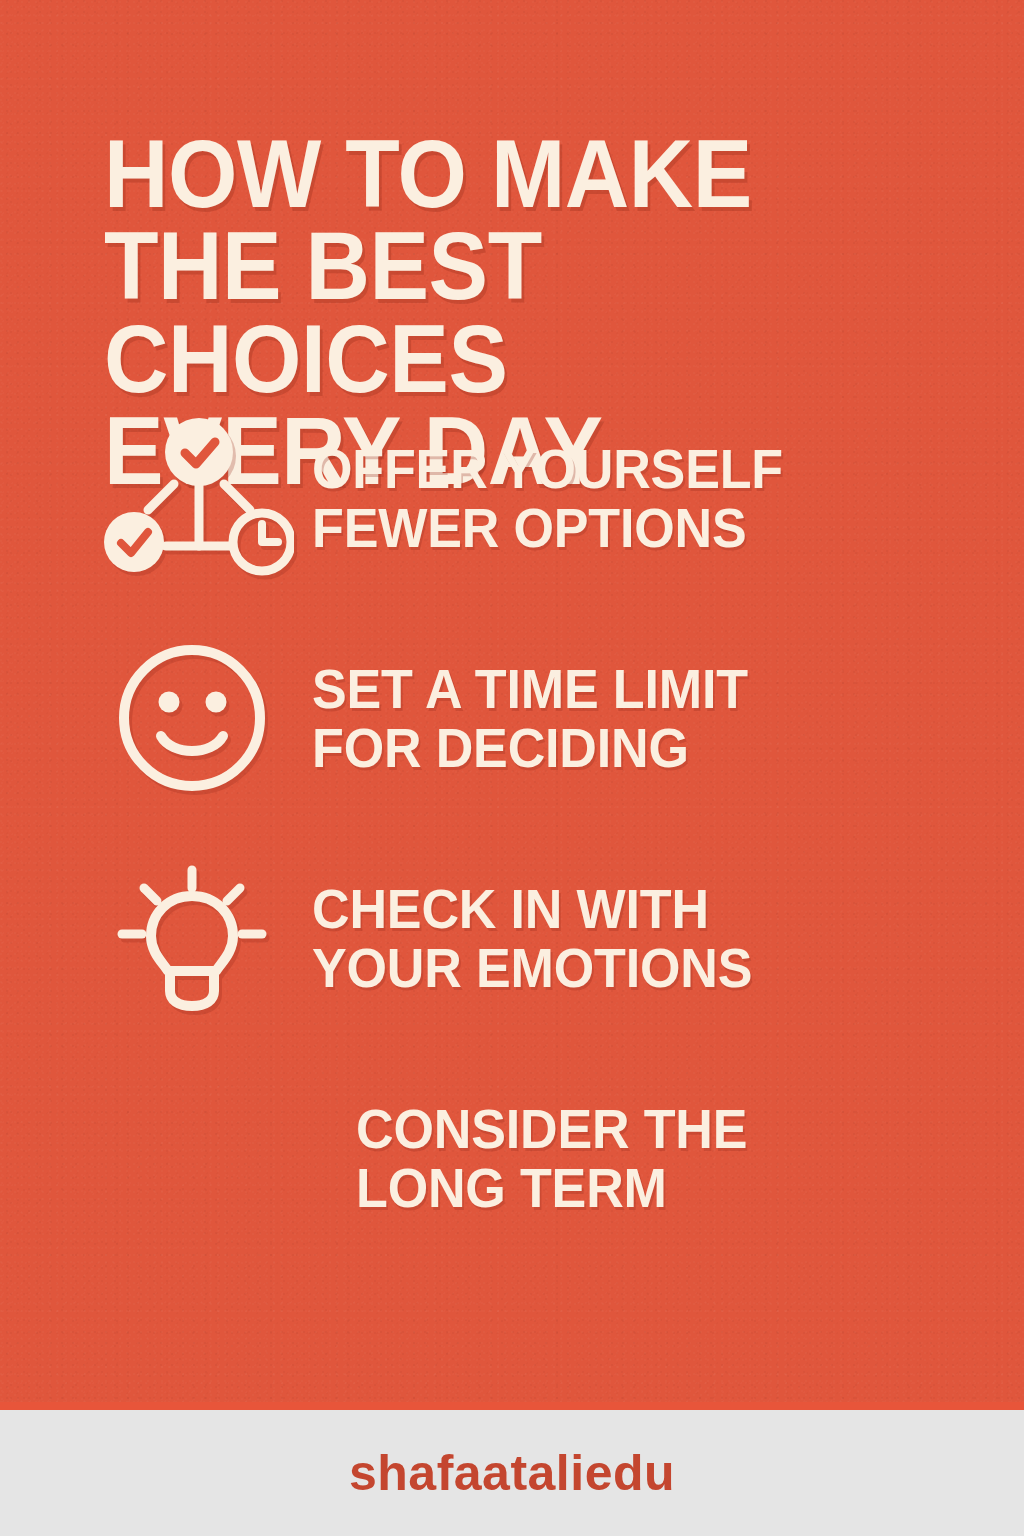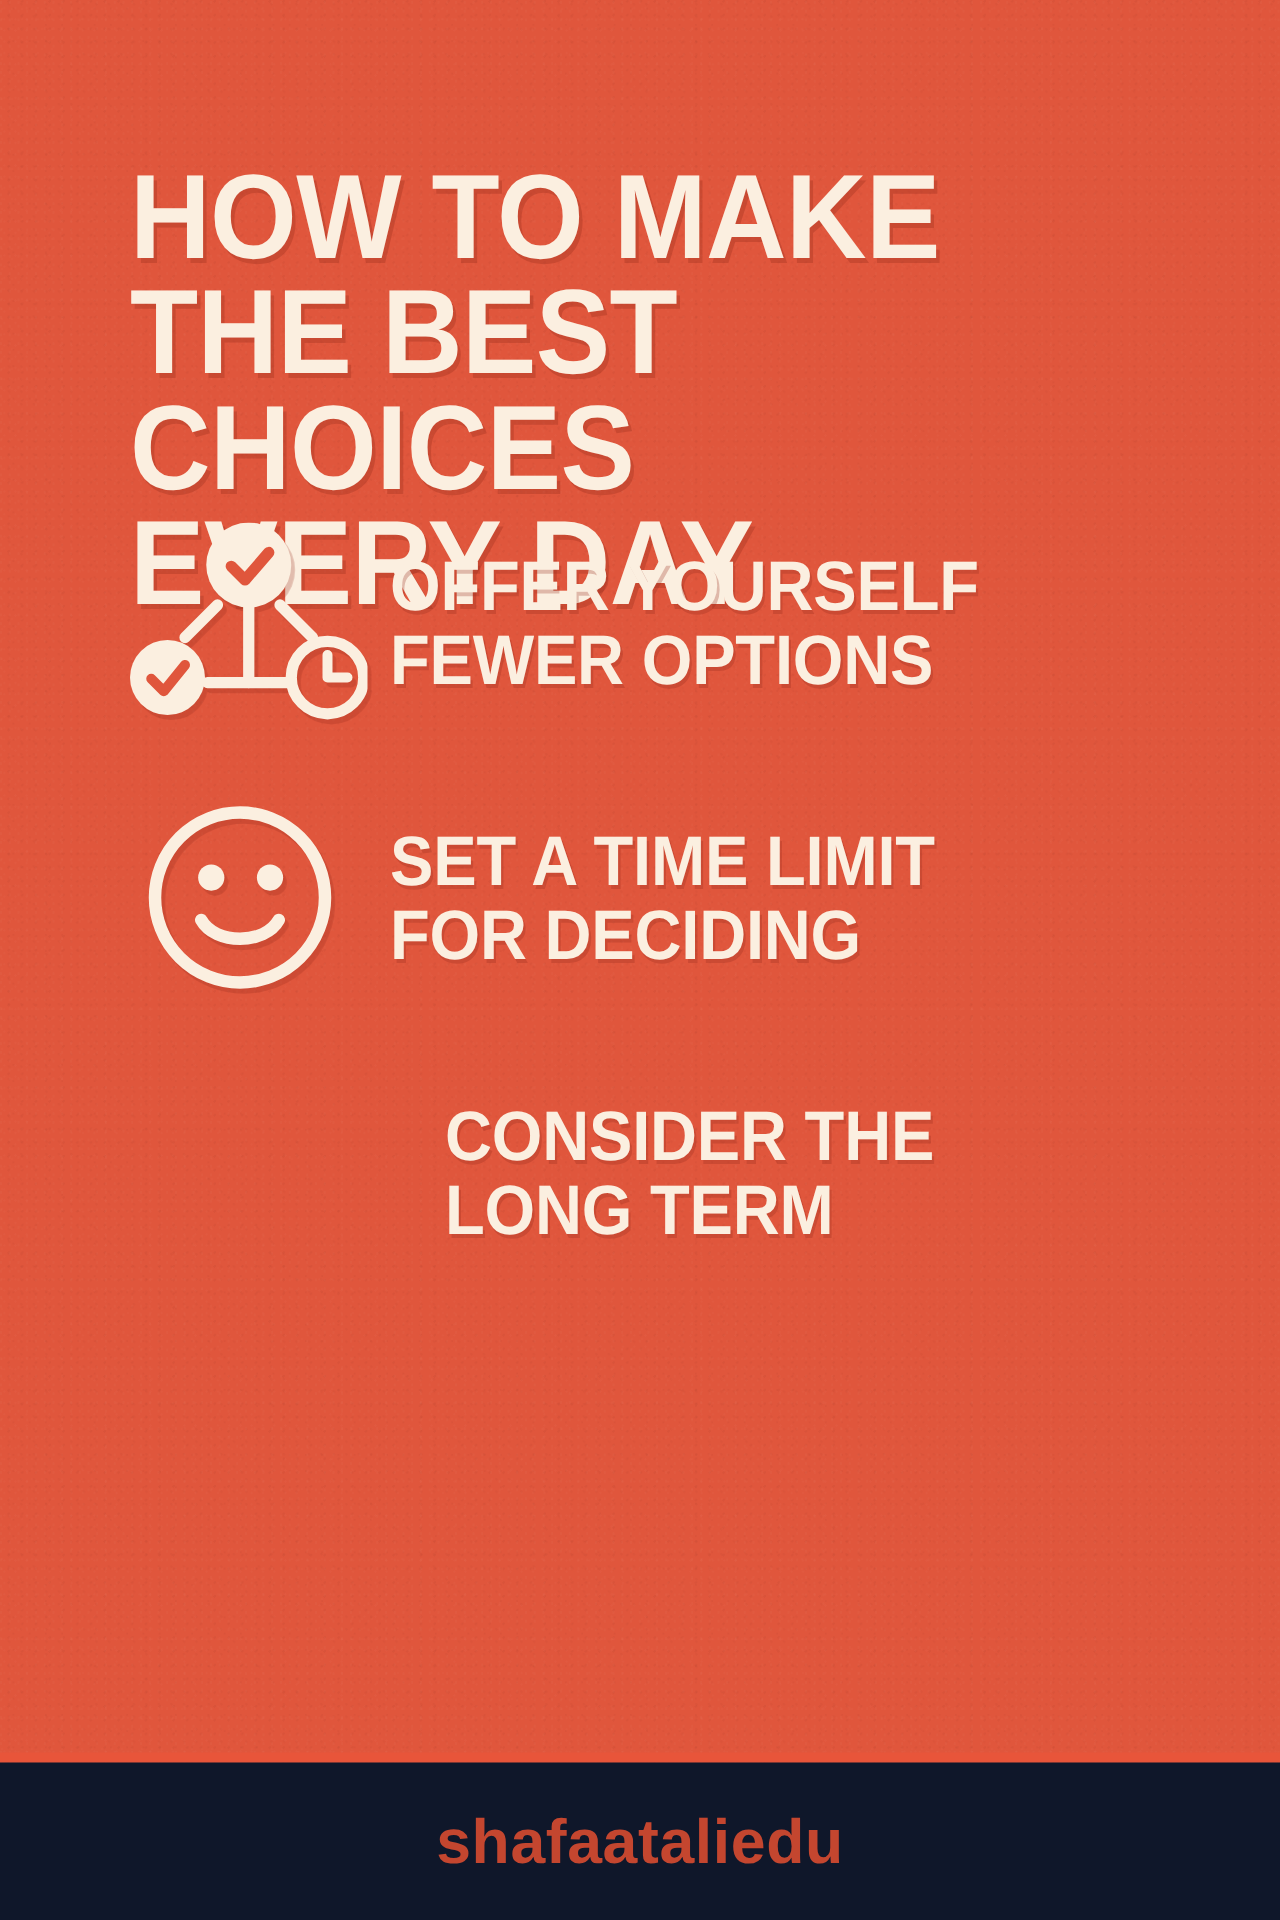--- a/index.html
+++ b/index.html
@@ -113,21 +113,21 @@
     top: 1402px;
     height: 8px;
     background: #E8553A;
   }
   .footer {
     position: absolute;
     left: 0;
     right: 0;
     top: 1410px;
     height: 126px;
-    background: #0f172a;
+    background: #e5e5e5;
     display: flex;
     align-items: center;
     justify-content: center;
   }
   .footer-brand {
     color: #C4462F;
     font-family: "Liberation Sans", sans-serif;
     font-weight: bold;
     font-size: 50px;
     letter-spacing: 0.5px;
@@ -176,20 +176,39 @@
           <circle cx="88" cy="80" r="68" stroke="#FBEFE0" stroke-width="10" fill="none"></circle>
           <circle cx="65" cy="64" r="10.5" fill="#FBEFE0"></circle>
           <circle cx="112" cy="64" r="10.5" fill="#FBEFE0"></circle>
           <path d="M57 98 C68 118, 108 118, 119 98" stroke="#FBEFE0" stroke-width="10" stroke-linecap="round" fill="none"></path>
         </svg>
       </div>
       <div class="row-text">SET A TIME LIMIT
 FOR DECIDING</div>
     </div>
 
+    <div class="row">
+      <div class="row-icon">
+        <svg width="190" height="160" viewBox="0 0 190 160" fill="none">
+
+          <path d="M88 12 L88 30" stroke="#FBEFE0" stroke-width="9" stroke-linecap="round"></path>
+          <path d="M40 30  L53 43" stroke="#FBEFE0" stroke-width="9" stroke-linecap="round"></path>
+          <path d="M136 30 L123 43" stroke="#FBEFE0" stroke-width="9" stroke-linecap="round"></path>
+          <path d="M18 76  L38 76" stroke="#FBEFE0" stroke-width="9" stroke-linecap="round"></path>
+          <path d="M138 76 L158 76" stroke="#FBEFE0" stroke-width="9" stroke-linecap="round"></path>
+
+          <path d="M88 38 C64 38, 47 56, 47 78 C47 94, 58 104, 64 113 L112 113
+                   C118 104, 129 94, 129 78 C129 56, 112 38, 88 38 Z" stroke="#FBEFE0" stroke-width="10" stroke-linejoin="round" fill="none"></path>
+
+          <path d="M66 113 L66 133 C66 142, 74 148, 88 148 C102 148, 110 142, 110 133 L110 113" stroke="#FBEFE0" stroke-width="10" stroke-linejoin="round" fill="none"></path>
+        </svg>
+      </div>
+      <div class="row-text">CHECK IN WITH
+YOUR EMOTIONS</div>
+    </div>
 
 
     <div class="row">
       <div class="row-icon empty"></div>
       <div class="row-text">CONSIDER THE
 LONG TERM</div>
     </div>
 
   </div>
 

